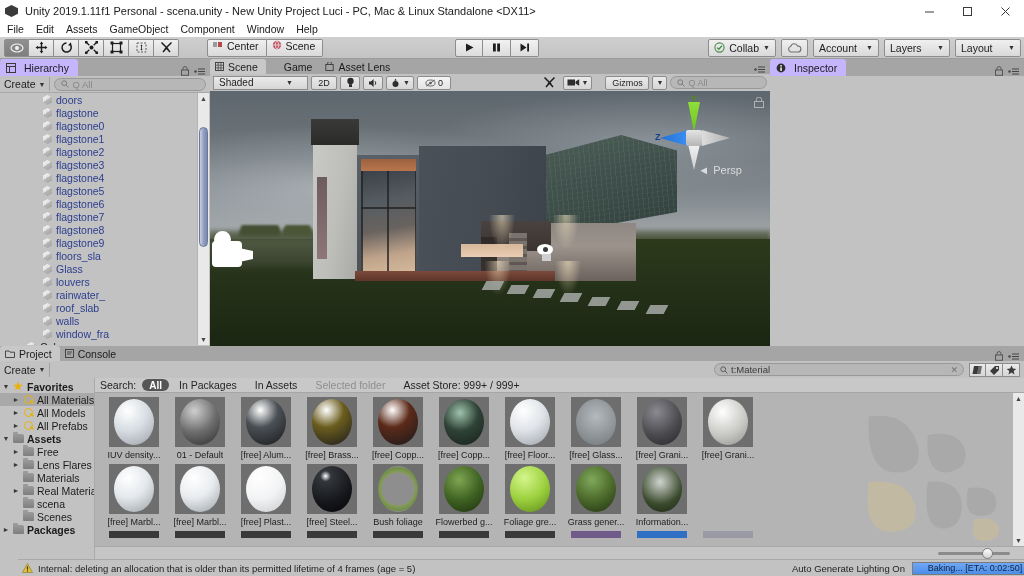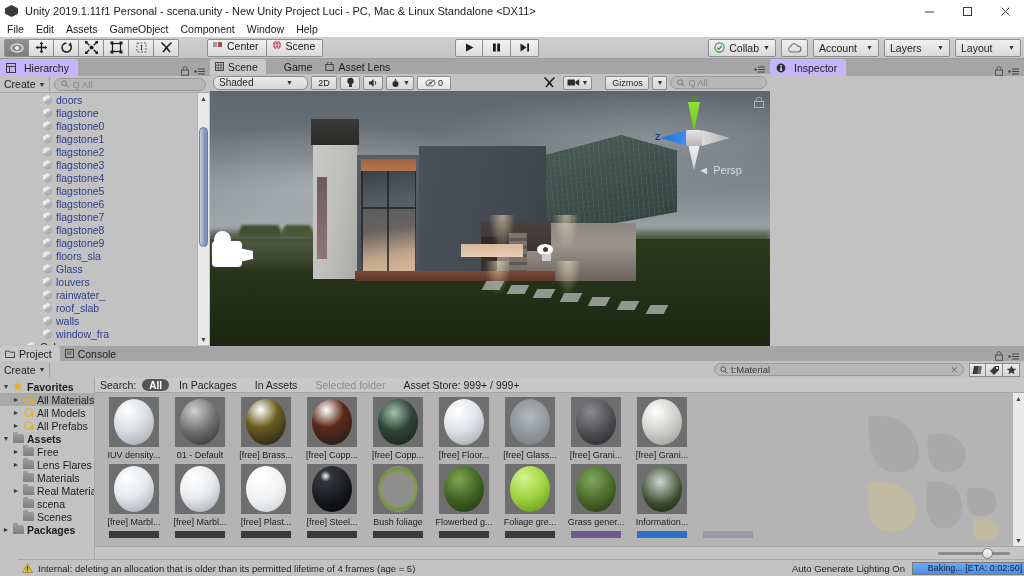--- a/index.html
+++ b/index.html
@@ -171,21 +171,21 @@
     height: 15px; padding: 0 8px 0 5px; display: flex; align-items: center; gap: 4px;
     font-size: 10.5px; color: #1b1b1b; background: #c8c8c8; border-radius: 3px 3px 0 0;
   }
   .scene-tab.inactive { background: #a5a5a5; }
   .scene-toolbar {
     height: 17px; background: #c2c2c2; display: flex; align-items: center; gap: 3px;
     padding: 0 3px;
   }
   .combo {
     height: 14px; background: linear-gradient(#eaeaea,#d6d6d6); border: 1px solid #8d8d8d;
-    border-radius: 6px; display: flex; align-items: center; justify-content: space-between;
+    border-radius: 0; display: flex; align-items: center; justify-content: space-between;
     padding: 0 14px 0 5px; font-size: 10px; color: #1c1c1c; gap: 15px;
   }
   .minibtn {
     height: 14px; min-width: 20px; padding: 0 3px;
     background: linear-gradient(#eaeaea,#d6d6d6); border: 1px solid #8d8d8d;
     border-radius: 2px; display: flex; align-items: center; justify-content: center;
     font-size: 9px; color: #1c1c1c; gap: 2px;
   }
   .scene-search {
     flex: 1; height: 13px; border-radius: 7px; background: #b7b7b7; border: 1px solid #999;
@@ -1129,20 +1129,26 @@
                 <div class="label">IUV density...</div>
               </div>
               <div class="asset">
                 <div class="thumbwrap">
                   <div class="sphere" style="background: radial-gradient(circle at 36% 26%, #cfcfcf 0%, #6d6d6d 50%, #2c2c2c 100%);"></div>
                 </div>
                 <div class="label">01 - Default</div>
               </div>
               <div class="asset">
                 <div class="thumbwrap">
+                  <div class="sphere" style="background: radial-gradient(circle at 36% 24%, #ffffff 0%, #4a5055 40%, #1a1a1c 100%);"></div>
+                </div>
+                <div class="label">[free] Alum...</div>
+              </div>
+              <div class="asset">
+                <div class="thumbwrap">
                   <div class="sphere" style="background: radial-gradient(circle at 36% 24%, #ffffff 0%, #6b5d1e 40%, #1a1a1c 100%);"></div>
                 </div>
                 <div class="label">[free] Brass...</div>
               </div>
               <div class="asset">
                 <div class="thumbwrap">
                   <div class="sphere" style="background: radial-gradient(circle at 36% 24%, #ffffff 0%, #5c2a19 40%, #1a1a1c 100%);"></div>
                 </div>
                 <div class="label">[free] Copp...</div>
               </div>

